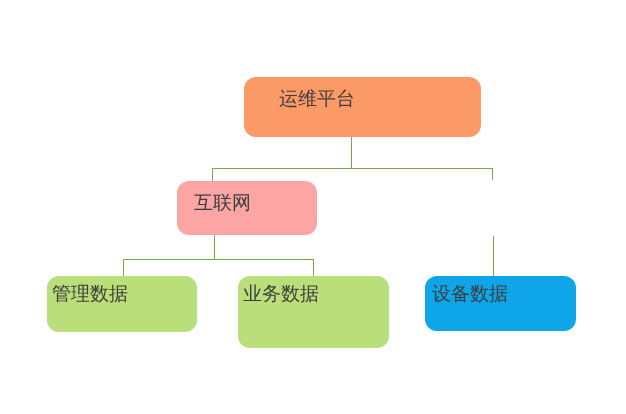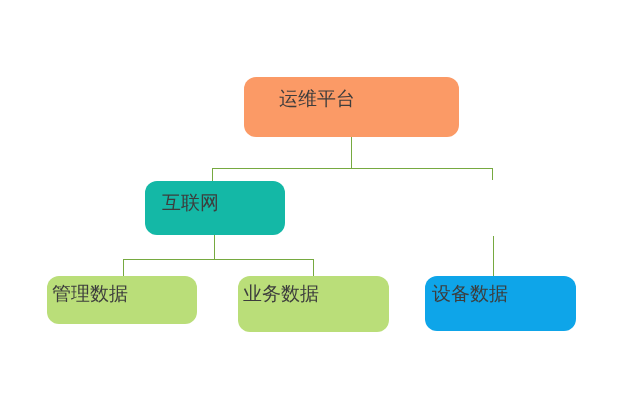--- a/index.html
+++ b/index.html
@@ -17,25 +17,25 @@
   }
   .node {
     position: absolute;
     box-sizing: border-box;
     border-radius: 12px;
     color: var(--text, #3d3d3d);
     font-size: 19px;
     line-height: 1.15;
     white-space: nowrap;
   }
-  .node-root     { left: 244px; top:  77px; width: 215px; height: 60px; padding: 11px 0 0 35px; }
+  .node-root     { left: 244px; top:  77px; width: 237px; height: 60px; padding: 11px 0 0 35px; }
   .node-internet { left: 145px; top: 181px; width: 140px; height: 54px; padding: 11px 0 0 17px; }
   .node-iot      { left: 428px; top: 180px; width: 137px; height: 56px; padding: 12px 0 0 15px; }
-  .node-mgmt     { left:  47px; top: 276px; width: 150px; height: 48px; padding:  7px 0 0  5px; }
-  .node-biz      { left: 238px; top: 276px; width: 151px; height: 56px; padding:  7px 16px 0 5px; }
+  .node-mgmt     { left:  47px; top: 276px; width: 150px; height: 56px; padding:  7px 0 0  5px; }
+  .node-biz      { left: 238px; top: 276px; width: 151px; height: 72px; padding:  7px 16px 0 5px; }
   .node-device   { left: 425px; top: 276px; width: 151px; height: 55px; padding:  7px 0 0  7px; }
   .connector {
     position: absolute;
     background: var(--line, #76a940);
   }
   .connector.v { width: 1px; }
   .connector.h { height: 1px; }
   
   .c-root-stem     { left: 351px; top: 137px; height: 31px; }
   .c-root-bar      { left: 212px; top: 168px; width: 281px; }
@@ -63,21 +63,21 @@
   <div class="connector h c-internet-bar"></div>
   <div class="connector v c-internet-mgmt"></div>
   <div class="connector v c-internet-biz"></div>
 
   <div class="connector v c-iot-device"></div>
 
   <div class="node node-root" style="background: rgb(251, 154, 102);">
     <span>运维平台</span>
   </div>
 
-  <div class="node node-internet" style="background: #14b8a6;">
+  <div class="node node-internet" style="background: #fca5a5; margin-left: 32px;">
     <span>互联网</span>
   </div>
 
 
   <div class="node node-mgmt" style="background: rgb(186, 222, 121);">
     <span>管理数据</span>
   </div>
 
   <div class="node node-biz" style="background: rgb(186, 222, 121);">
     <span>业务数据</span>

